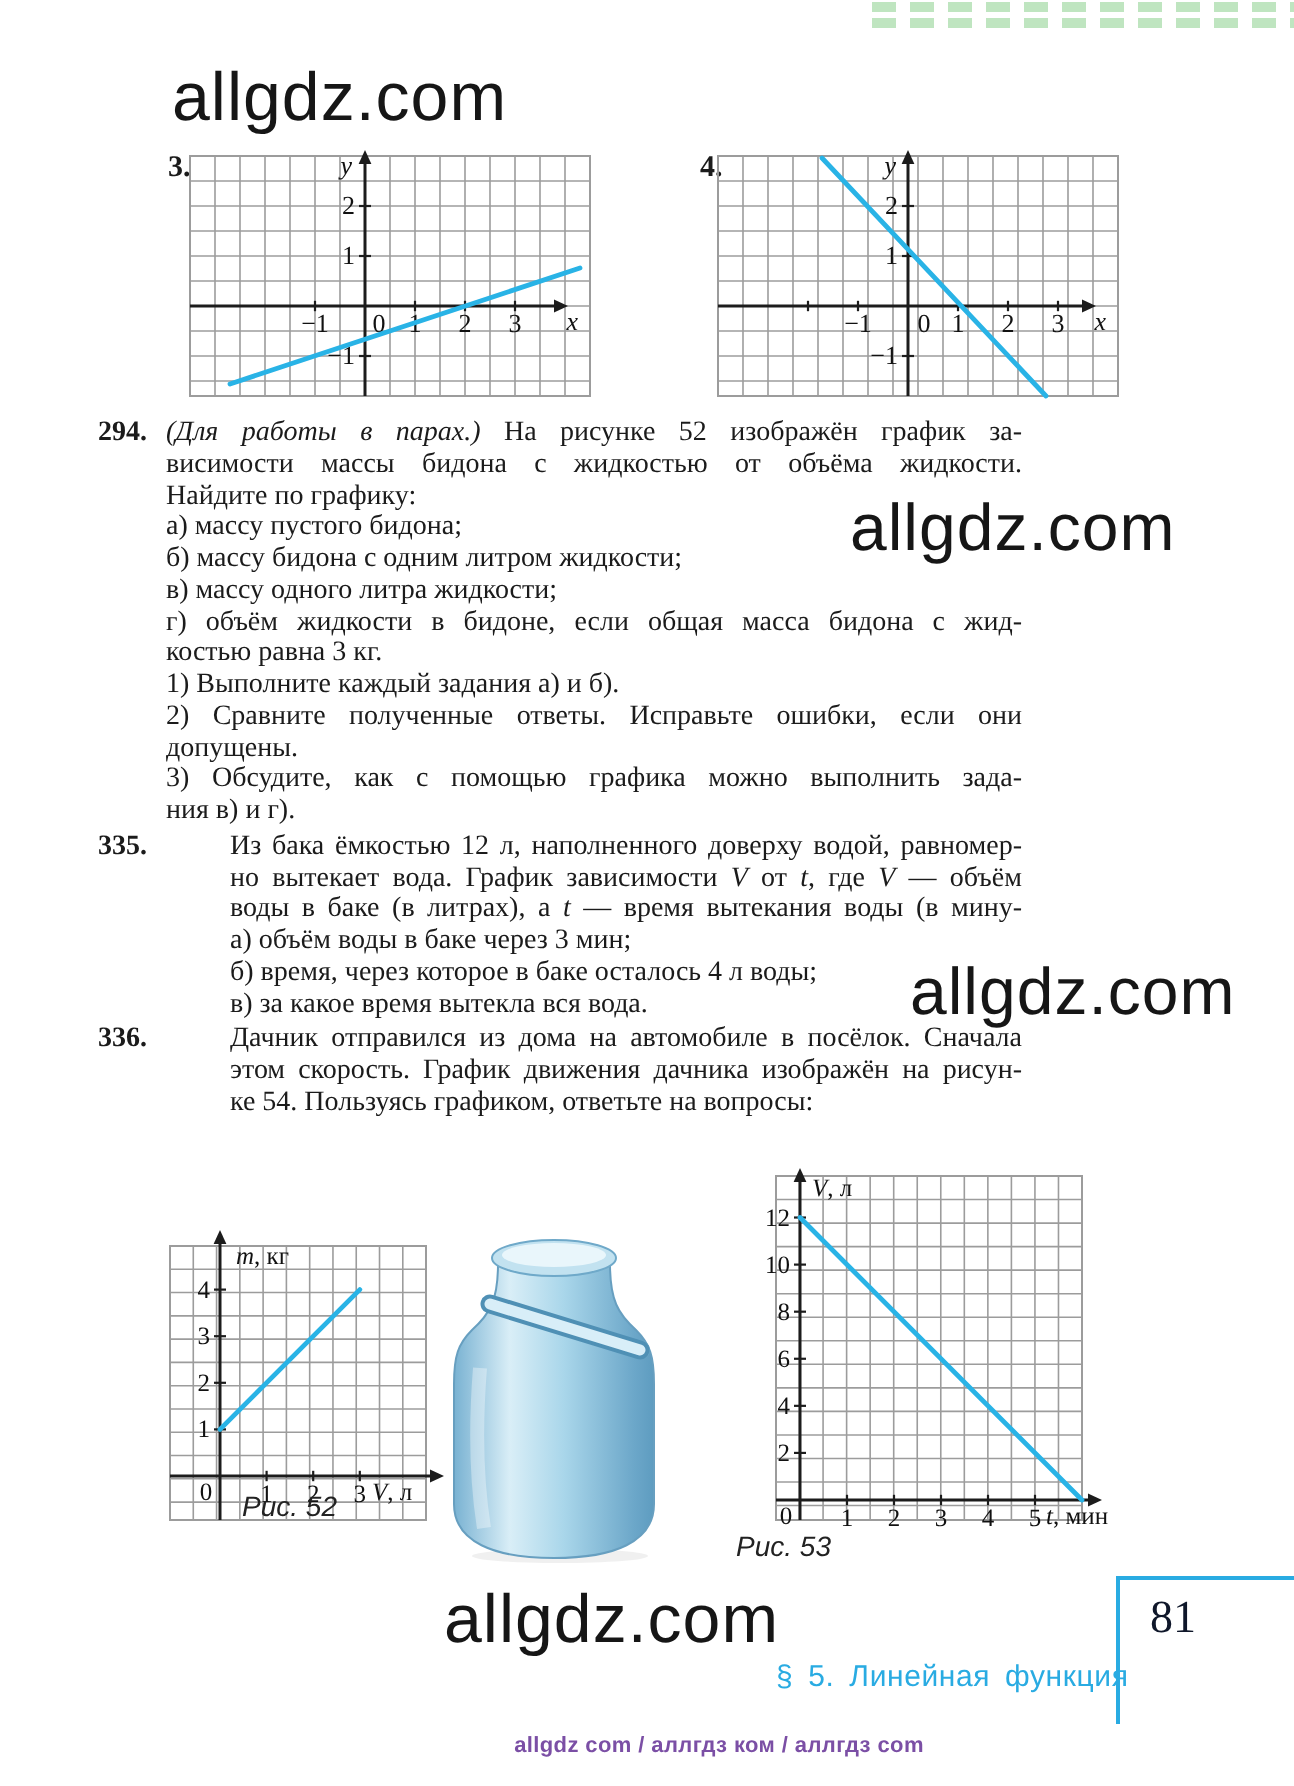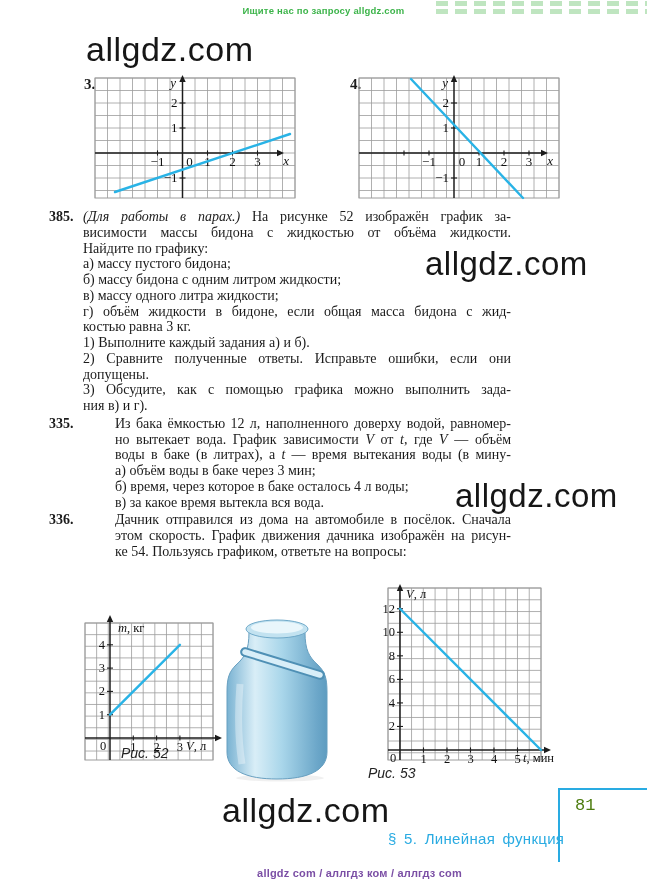--- a/index.html
+++ b/index.html
@@ -17,31 +17,30 @@
   .prob{display:flex;align-items:flex-start;}
   .prob + .prob{margin-top:2px;gap:32px;}
   .pnum{width:34px;flex:0 0 34px;font-weight:bold;font-size:14px;line-height:15.75px;}
   .pbody{width:428px;font-size:14px;line-height:15.75px;}
   .tline{white-space:nowrap;}
   .tline.just{white-space:normal;text-align:justify;text-align-last:justify;}
   .it{font-style:italic;}
   .figlabel{font-weight:bold;font-size:15px;}
   .caption{font-family:"Liberation Sans",sans-serif;font-style:italic;font-size:14px;color:#222;}
   #section-title{font-family:"Liberation Sans",sans-serif;font-size:15px;word-spacing:3px;letter-spacing:.3px;}
-  #page-number{font-family:Liberation Mono, monospace;font-size:17px;color:#4d7c0f;}
+  #page-number{font-family:Liberation Serif, serif;font-size:23px;color:#0f172a;}
   #links{top:867px;left:0;width:647px;text-align:center;font-family:"Liberation Sans",sans-serif;
          font-size:11px;font-weight:600;letter-spacing:.2px;}
   svg{display:block;}
 </style>
 </head>
 <body>
 
 <div id="page">
 
-  <div id="promo" class="abs" style="color: rgb(60, 180, 74);">Ищите нас по запросу allgdz.com</div>
   <div class="abs dashrow" style="left:436px;top:1px;width:211px;"></div>
   <div class="abs dashrow" style="left:436px;top:9px;width:211px;"></div>
 
   <div class="abs wm" style="left:86px;top:30px;font-size:34px;">allgdz.com</div>
   <div class="abs wm" style="left:425px;top:245px;font-size:33px;">allgdz.com</div>
   <div class="abs wm" style="left:455px;top:477px;font-size:33px;">allgdz.com</div>
   <div class="abs wm" style="left:222px;top:791px;font-size:34px;">allgdz.com</div>
 
   <div class="abs figlabel" style="left:84px;top:76px;">3.</div>
   <svg class="abs" style="left:87px;top:73px;" width="214" height="130" viewBox="0 0 214 130">
@@ -155,21 +154,21 @@
       <text x="98" y="59" text-anchor="end" font-size="13" font-family="&quot;Liberation Serif&quot;,serif" fill="#111"><tspan>1</tspan></text>
       <line x1="100" y1="105" x2="106" y2="105" stroke="#1c1c1c" stroke-width="1.1"></line>
       <text x="98" y="109" text-anchor="end" font-size="13" font-family="&quot;Liberation Serif&quot;,serif" fill="#111"><tspan>−1</tspan></text>
       <text x="97" y="14" text-anchor="end" font-size="13" font-family="&quot;Liberation Serif&quot;,serif" fill="#111"><tspan font-style="italic">y</tspan></text>
       <text x="202" y="92" text-anchor="end" font-size="13" font-family="&quot;Liberation Serif&quot;,serif" fill="#111"><tspan font-style="italic">x</tspan></text>
       <line x1="60" y1="6" x2="172" y2="125" stroke="#29b3e6" stroke-width="2.4" stroke-linecap="round"></line>
     </svg>
 
   <div id="problems" class="abs">
       <div class="prob">
-        <div class="pnum">385.</div>
+        <div class="pnum">294.</div>
         <div class="pbody">
           <div class="tline just"><span class="it">(Для работы в парах.) </span><span>На рисунке 52 изображён график за-</span></div>
           <div class="tline just"><span>висимости массы бидона с жидкостью от объёма жидкости.</span></div>
           <div class="tline"><span>Найдите по графику:</span></div>
           <div class="tline"><span>а) массу пустого бидона;</span></div>
           <div class="tline"><span>б) массу бидона с одним литром жидкости;</span></div>
           <div class="tline"><span>в) массу одного литра жидкости;</span></div>
           <div class="tline just"><span>г) объём жидкости в бидоне, если общая масса бидона с жид-</span></div>
           <div class="tline"><span>костью равна 3 кг.</span></div>
           <div class="tline"><span>1) Выполните каждый задания а) и б).</span></div>

